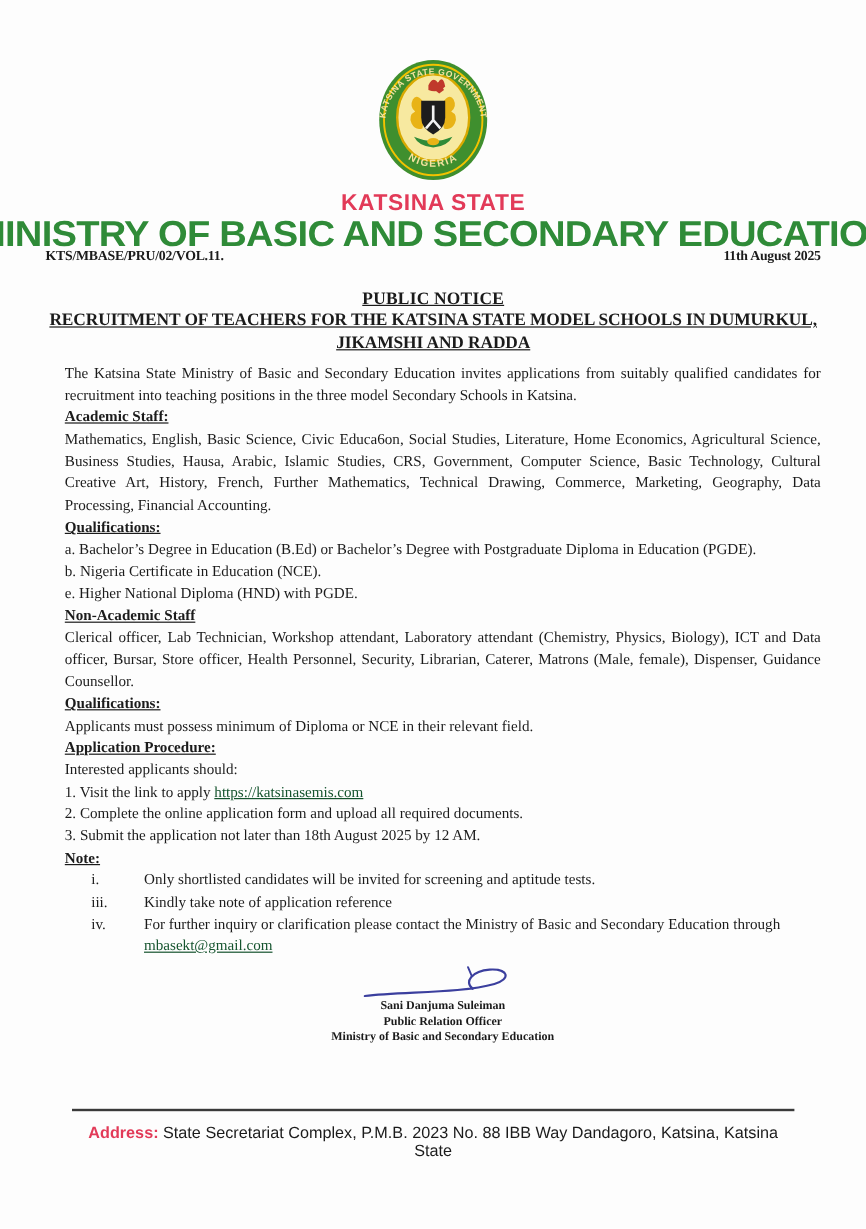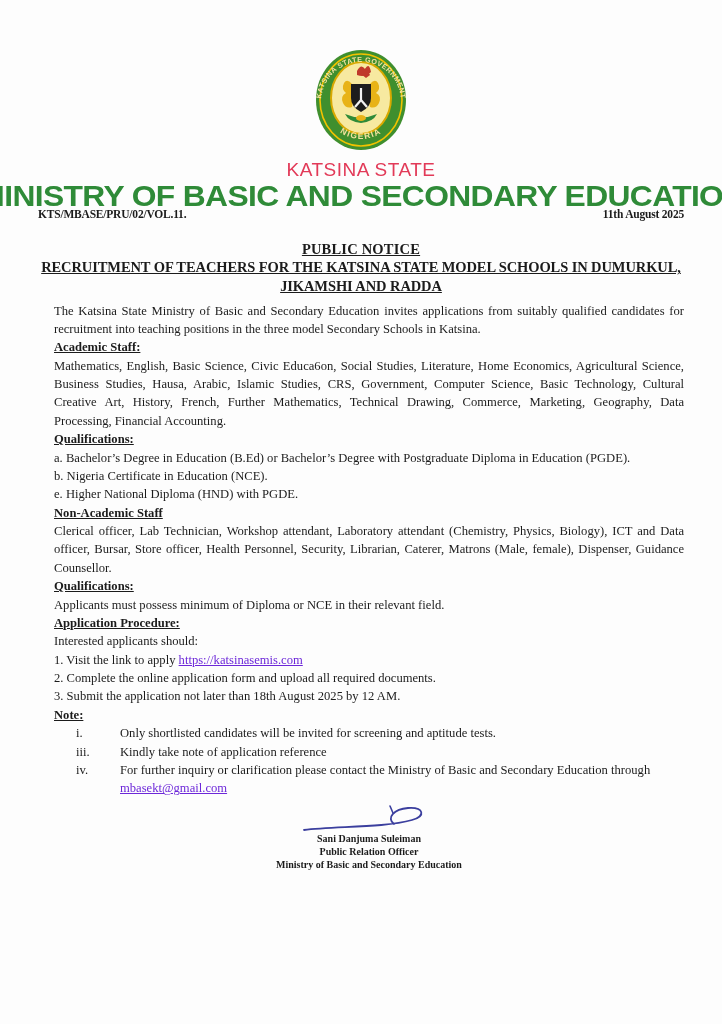--- a/index.html
+++ b/index.html
@@ -34,21 +34,21 @@
     width: 108px;
     height: 112px;
     position: relative;
   }
 
   
   .state-line {
     text-align: center;
     color: #e23a58;
     font-family: "Liberation Sans", "DejaVu Sans", sans-serif;
-    font-weight: normal;
+    font-weight: bold;
     font-size: 19px;
     letter-spacing: 0.5px;
     margin-top: 4px;
     line-height: 1.05;
   }
   .ministry-line {
     text-align: center;
     color: #2f8b38;
     font-family: "Liberation Sans", "DejaVu Sans", sans-serif;
     font-weight: bold;
@@ -108,21 +108,21 @@
   .heading {
     font-weight: bold;
     text-decoration: underline;
     margin: 0;
   }
   .line {
     margin: 0;
     text-align: justify;
   }
   a.link {
-    color: #6d28d9;
+    color: #14532d;
     text-decoration: underline;
   }
 
   
   .note-list {
     margin: 0;
     padding: 0;
     list-style: none;
   }
   .note-item {
@@ -281,14 +281,21 @@
       <svg class="sig-svg" width="150" height="34" viewBox="0 0 150 34">
         <path d="M10 26 C 40 22, 90 24, 118 16 C 132 12, 130 3, 114 4 C 100 5, 92 14, 100 20" fill="none" stroke="#3b3f9e" stroke-width="1.8" stroke-linecap="round"></path>
         <path d="M96 2 L 99 9" fill="none" stroke="#3b3f9e" stroke-width="1.6" stroke-linecap="round"></path>
       </svg>
       <div class="sign-name">Sani Danjuma Suleiman</div>
       <div class="sign-role">Public Relation Officer</div>
       <div class="sign-org">Ministry of Basic and Secondary Education</div>
     </div>
   </div>
 
+  <div class="footer">
+    <div class="footer-rule"></div>
+    <div class="footer-text">
+      <span class="footer-label">Address:</span>
+      <span>State Secretariat Complex, P.M.B. 2023 No. 88 IBB Way Dandagoro, Katsina, Katsina State</span>
+    </div>
+  </div>
 
 </div>
 
 </body></html>

